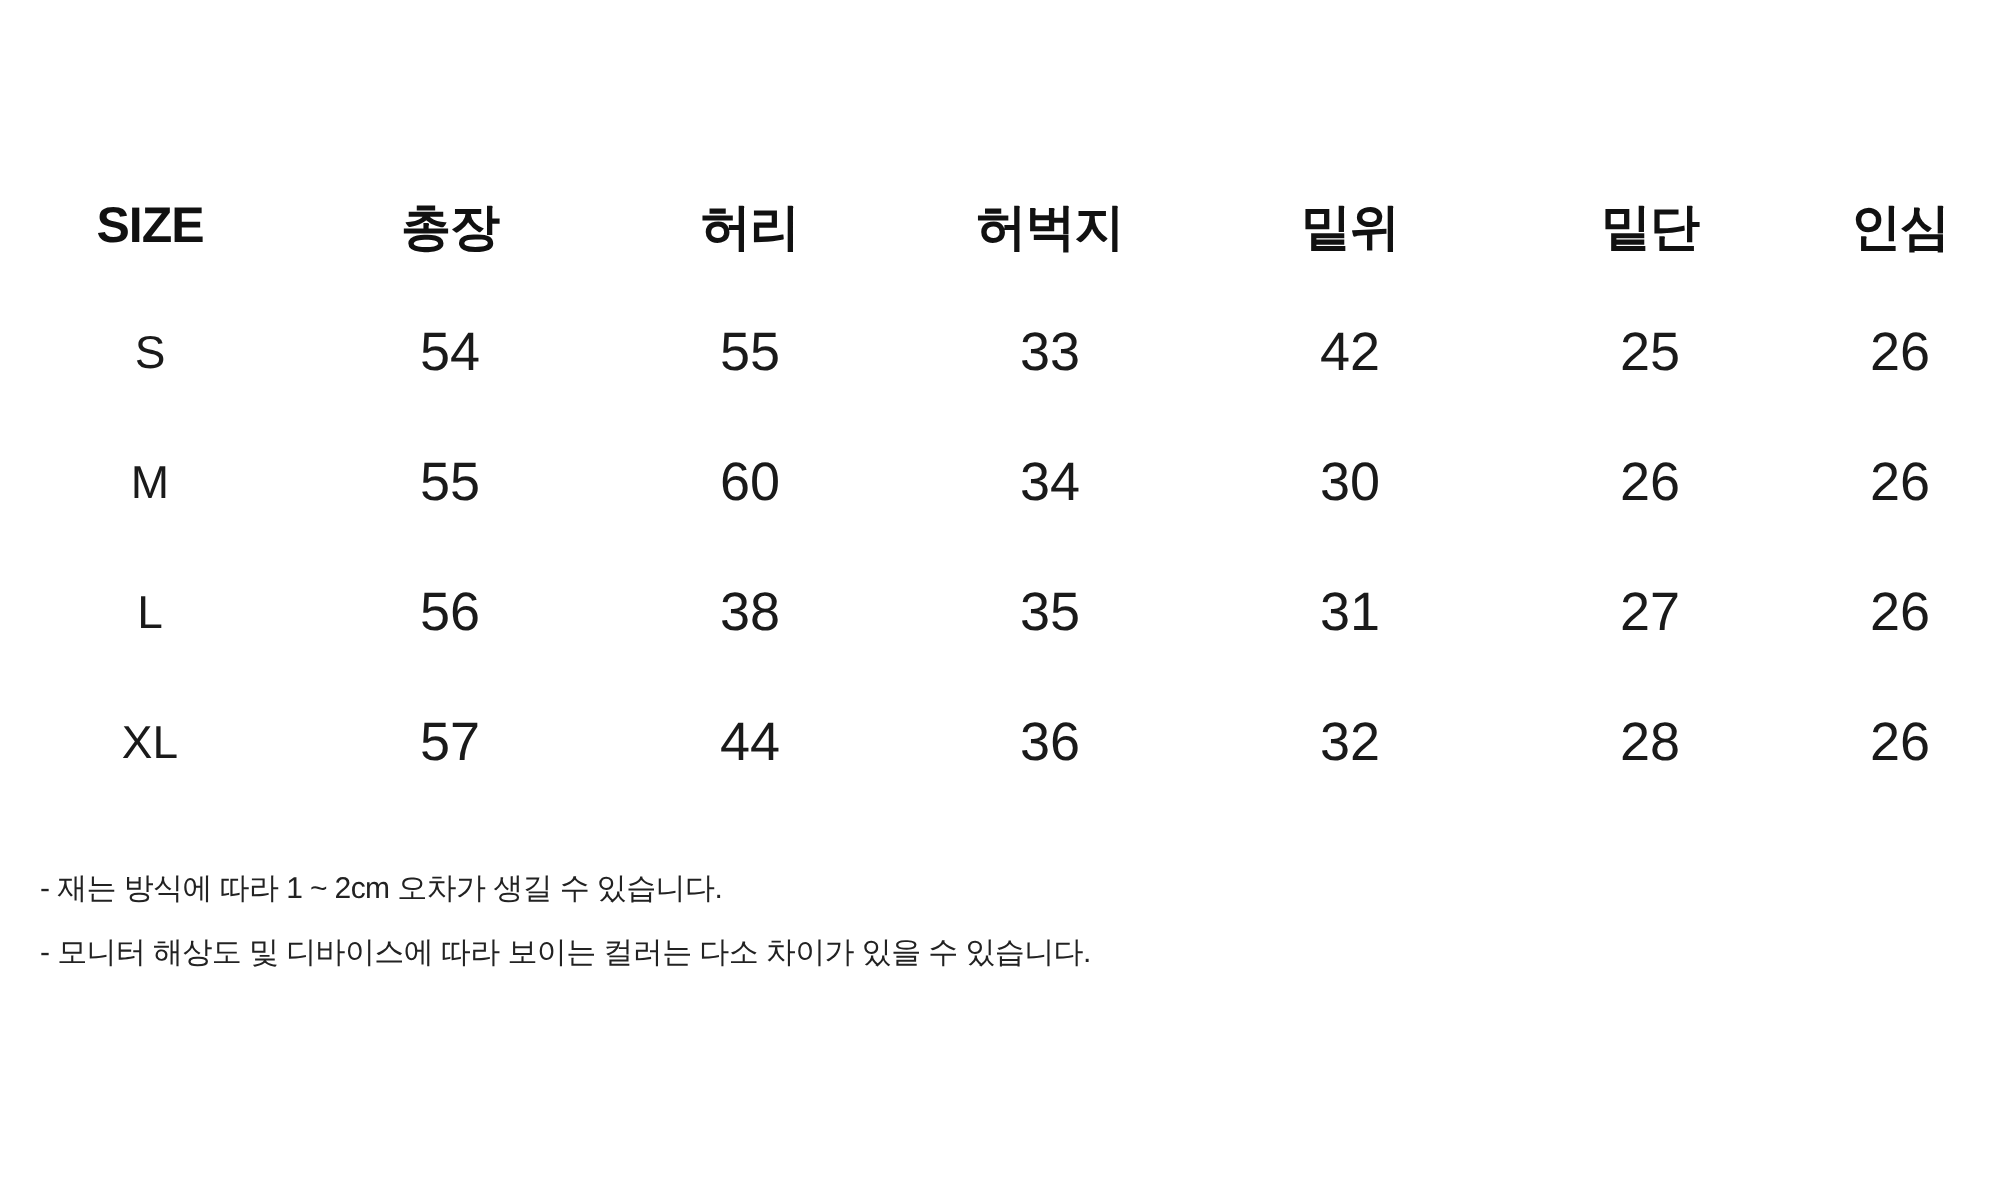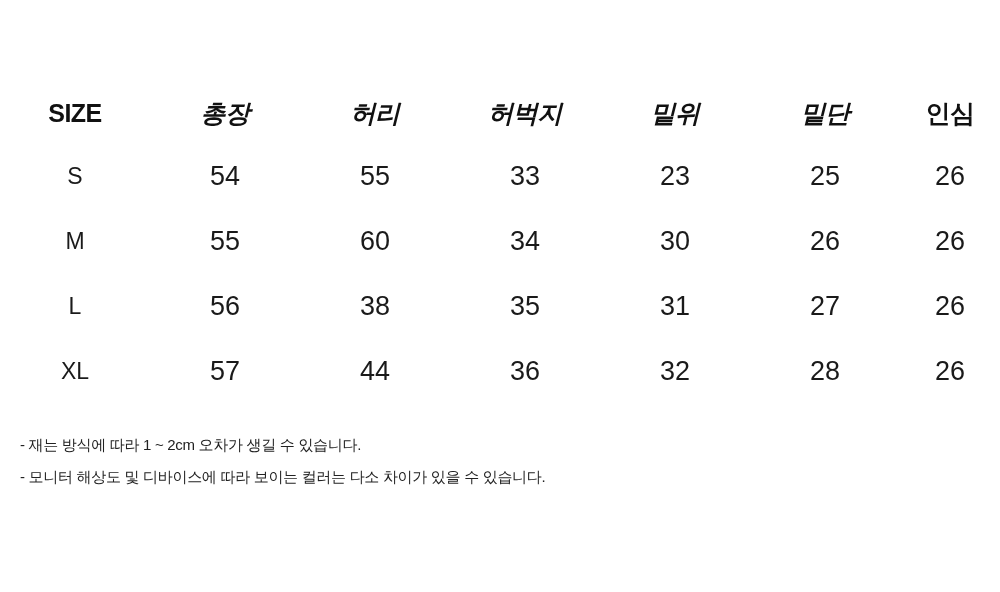--- a/index.html
+++ b/index.html
@@ -47,21 +47,21 @@
     font-weight: normal;
     color: #1a1a1a;
     height: 65px;
     vertical-align: middle;
   }
   .size-table tbody td.size-label {
     font-size: 23px;
   }
   
   .col-size  { width: 150px; }
-  .col-data  { width: 150px; font-style: italic; }
+  .col-data  { width: 150px; }
   .col-last  { width: 100px; }
 
   .notes {
     position: absolute;
     top: 437px;
     left: 20px;
     width: 940px;
   }
   .note-line {
     font-size: 15px;
@@ -88,21 +88,21 @@
         <th class="col-data">밑단</th>
         <th class="col-last">인심</th>
       </tr>
     </thead>
     <tbody>
       <tr>
         <td class="size-label">S</td>
         <td>54</td>
         <td>55</td>
         <td>33</td>
-        <td>23</td>
+        <td>42</td>
         <td>25</td>
         <td>26</td>
       </tr>
       <tr>
         <td class="size-label">M</td>
         <td>55</td>
         <td>60</td>
         <td>34</td>
         <td>30</td>
         <td>26</td>

